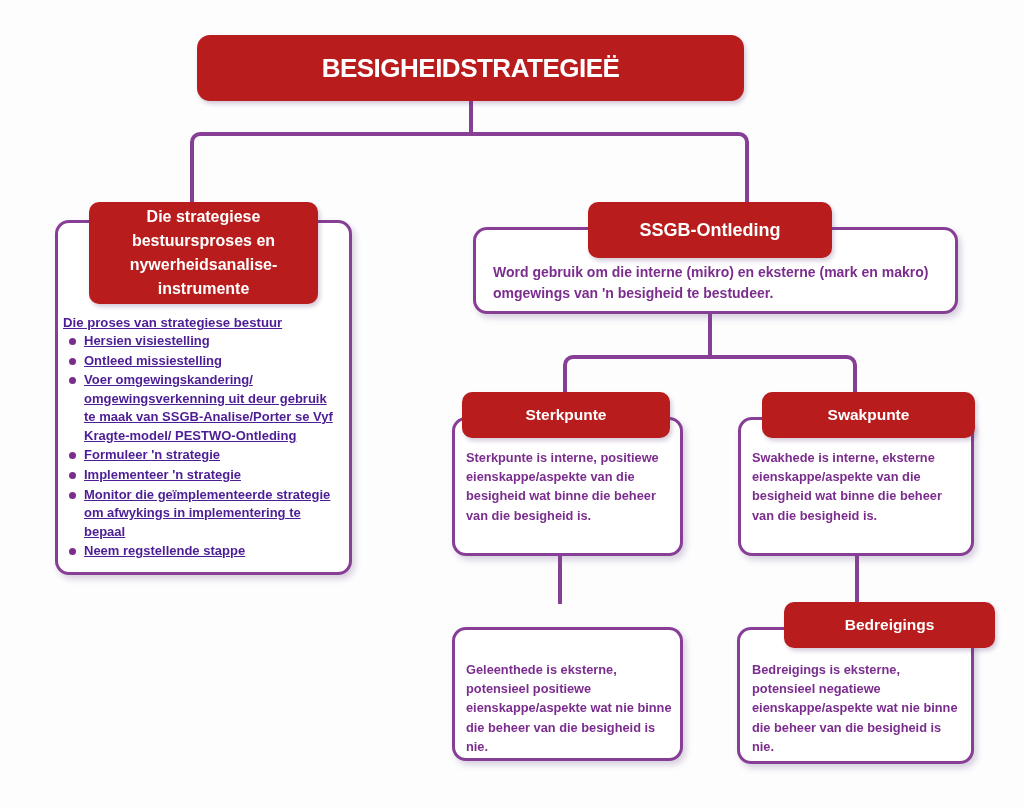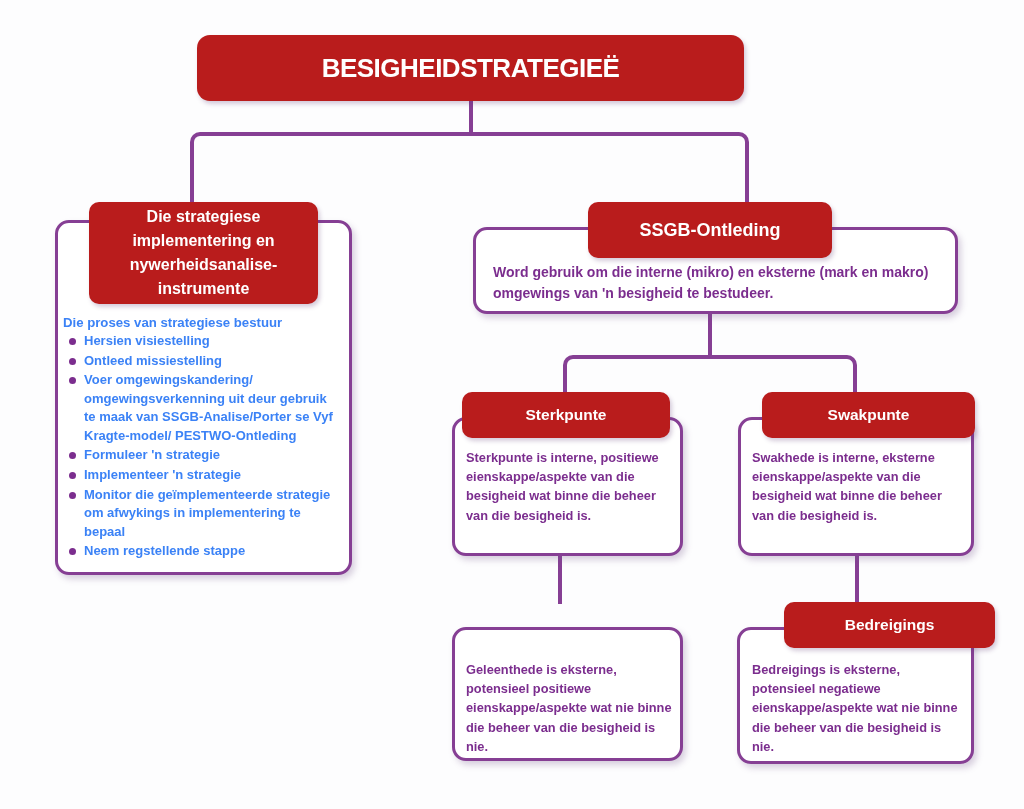--- a/index.html
+++ b/index.html
@@ -31,21 +31,21 @@
     position:absolute;border:4px solid #863f94;border-bottom:none;
     border-top-left-radius:10px;border-top-right-radius:10px;z-index:0;box-sizing:border-box;
   }
   
   .body-text{
     position:absolute;color:#7b2d8e;font-size:13px;line-height:1.5;z-index:4;
   }
   .ssgb-desc{left:493px;top:262px;width:452px;font-size:14px;line-height:1.48;}
   .quad-desc{font-size:12.8px;line-height:1.5;}
   
-  .left-content{position:absolute;left:63px;top:315px;width:276px;z-index:4;color:#3b82f6;}
+  .left-content{position:absolute;left:63px;top:315px;width:276px;z-index:4;color:#4c1d95;text-decoration:underline;}
   .intro{font-size:13.2px;margin:0 0 2px 0;}
   ul.bullets{list-style:none;margin:0;padding:0;font-size:13px;line-height:1.43;}
   ul.bullets li{position:relative;padding-left:21px;margin:0 0 1px 0;}
   ul.bullets li .dot{
     position:absolute;left:6px;top:6px;width:7px;height:7px;border-radius:50%;
     background:#7b2d8e;
   }
 </style>
 </head>
 <body>
@@ -54,21 +54,21 @@
 
   <div class="hdr root">
     <span>BESIGHEIDSTRATEGIEË</span>
   </div>
 
   <div class="stem" style="left:469px;top:100px;height:36px;"></div>
   <div class="bridge" style="left:190px;top:132px;width:559px;height:72px;"></div>
 
   <div class="panel" style="left:55px;top:220px;width:297px;height:355px;"></div>
   <div class="hdr hdr-left">
-    <span>Die strategiese implementering en nywerheidsanalise-instrumente</span>
+    <span>Die strategiese bestuursproses en nywerheidsanalise-instrumente</span>
   </div>
   <div class="left-content">
     <p class="intro">Die proses van strategiese bestuur</p>
     <ul class="bullets">
       <li><span class="dot"></span><span>Hersien visiestelling</span></li>
       <li><span class="dot"></span><span>Ontleed missiestelling</span></li>
       <li><span class="dot"></span><span>Voer omgewingskandering/ omgewingsverkenning uit deur gebruik te maak van SSGB-Analise/Porter se Vyf Kragte-model/ PESTWO-Ontleding</span></li>
       <li><span class="dot"></span><span>Formuleer 'n strategie</span></li>
       <li><span class="dot"></span><span>Implementeer 'n strategie</span></li>
       <li><span class="dot"></span><span>Monitor die geïmplementeerde strategie om afwykings in implementering te bepaal</span></li>

